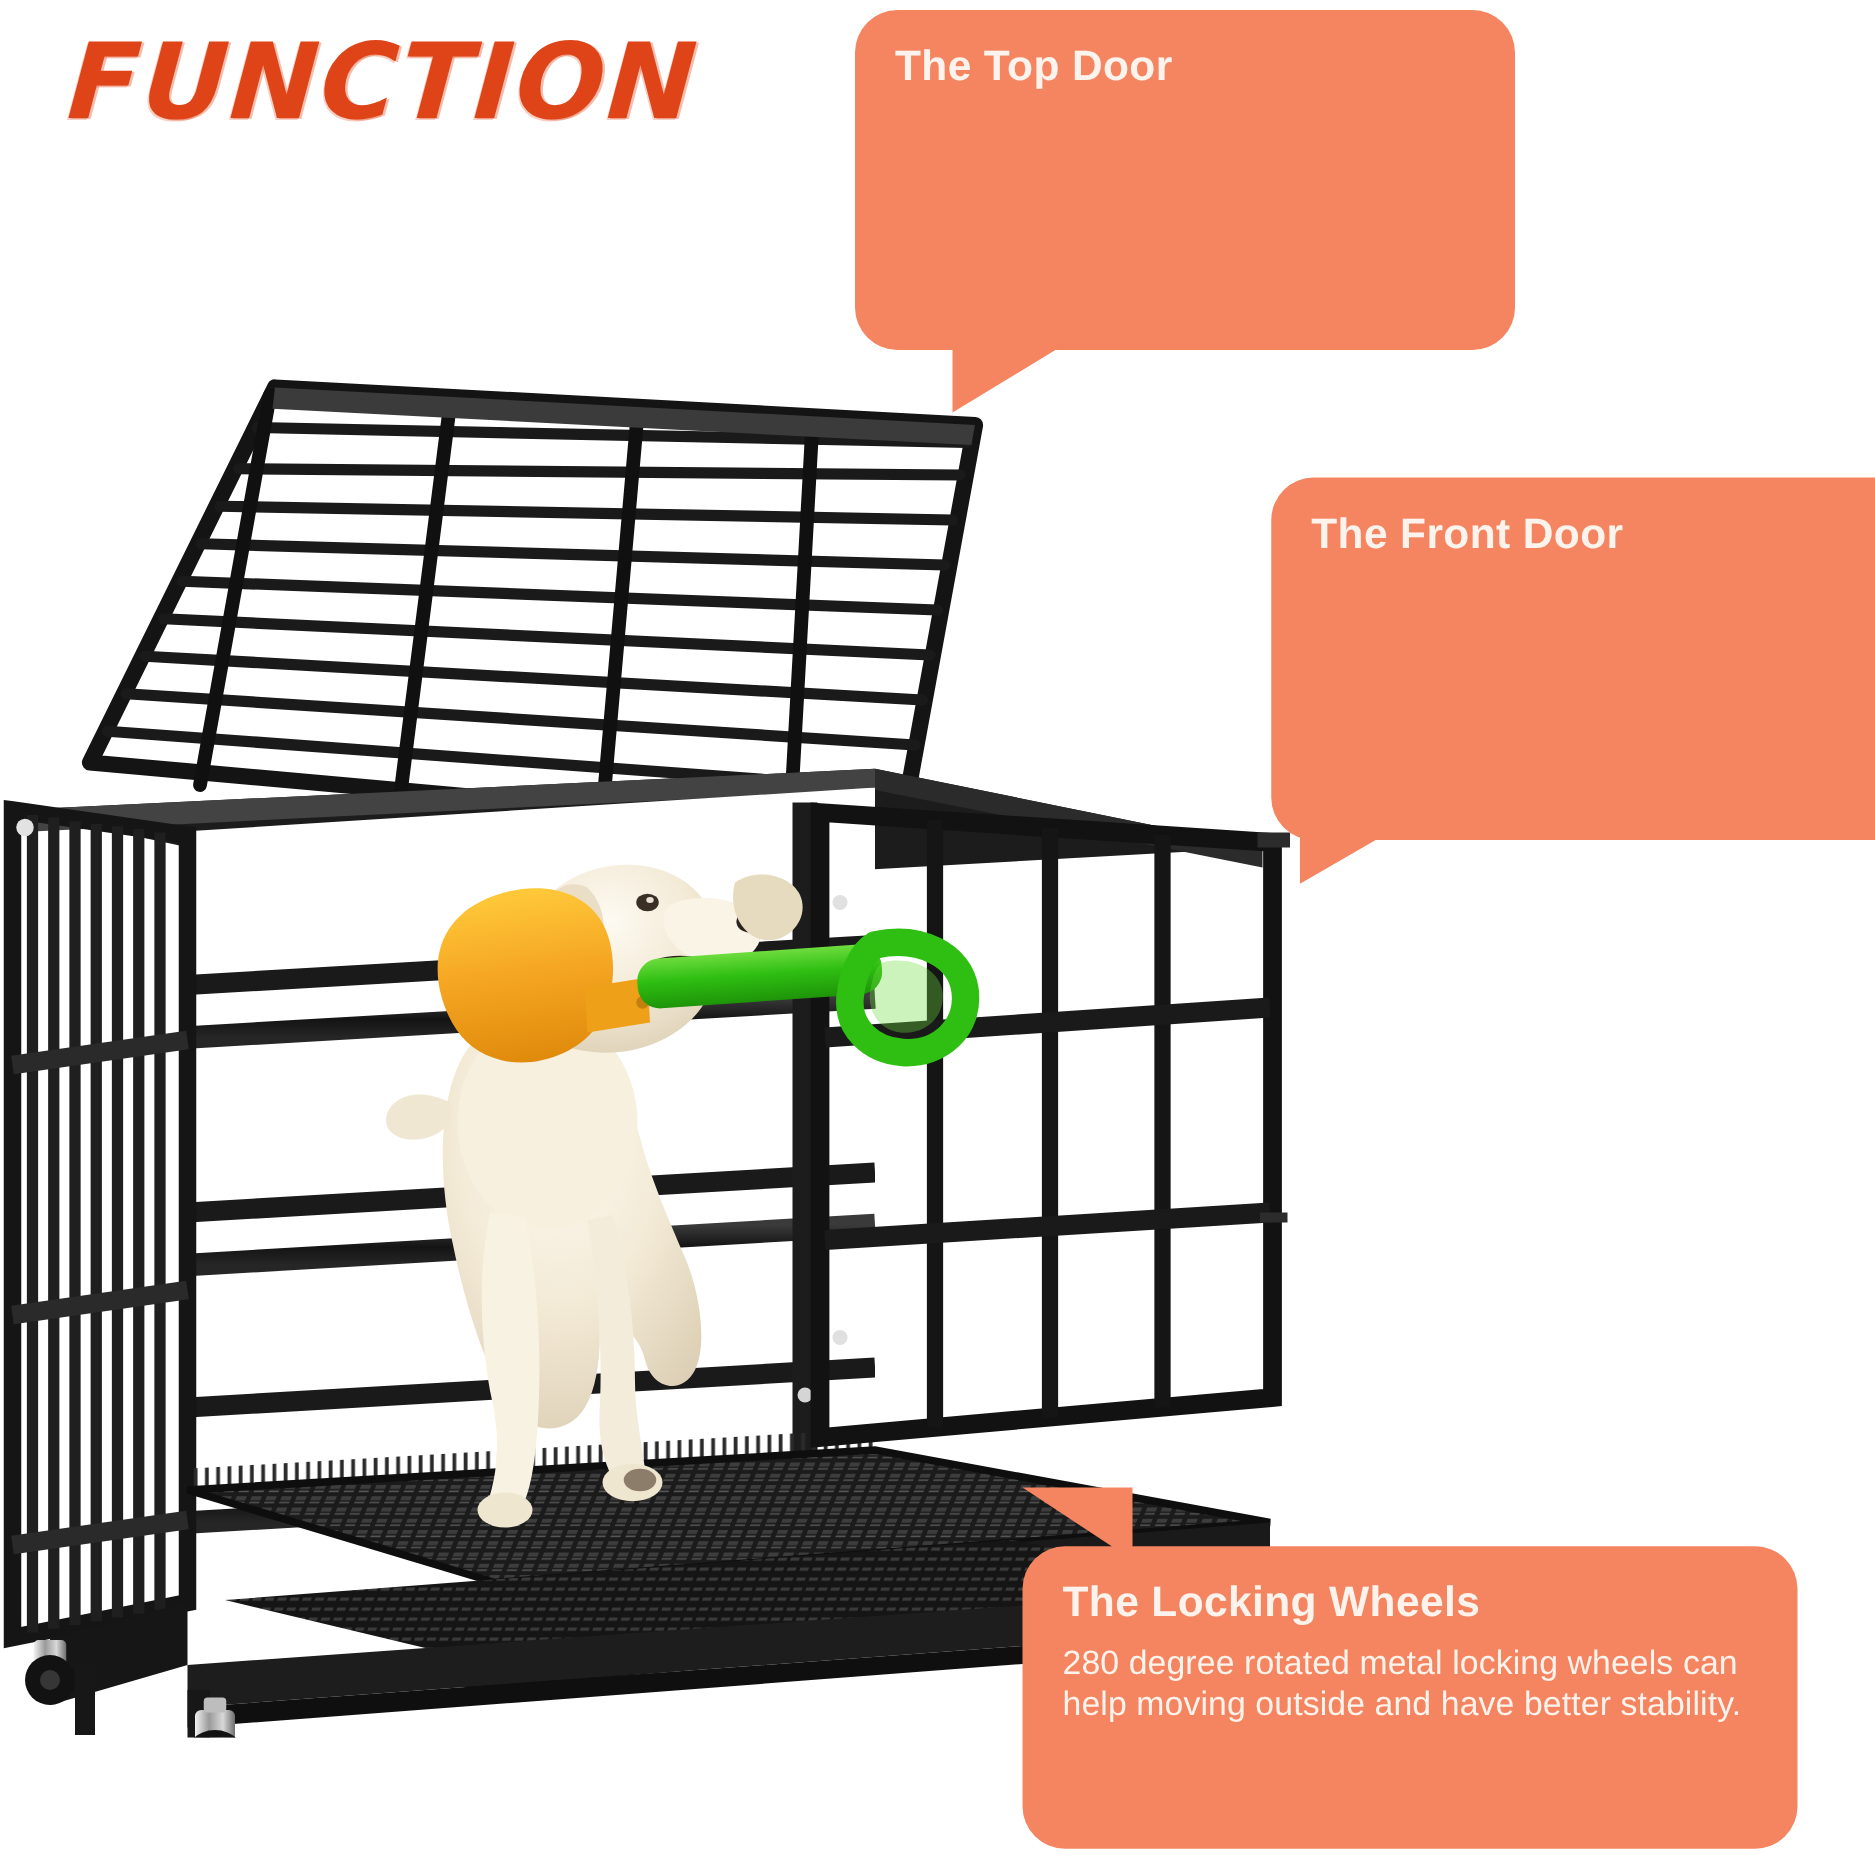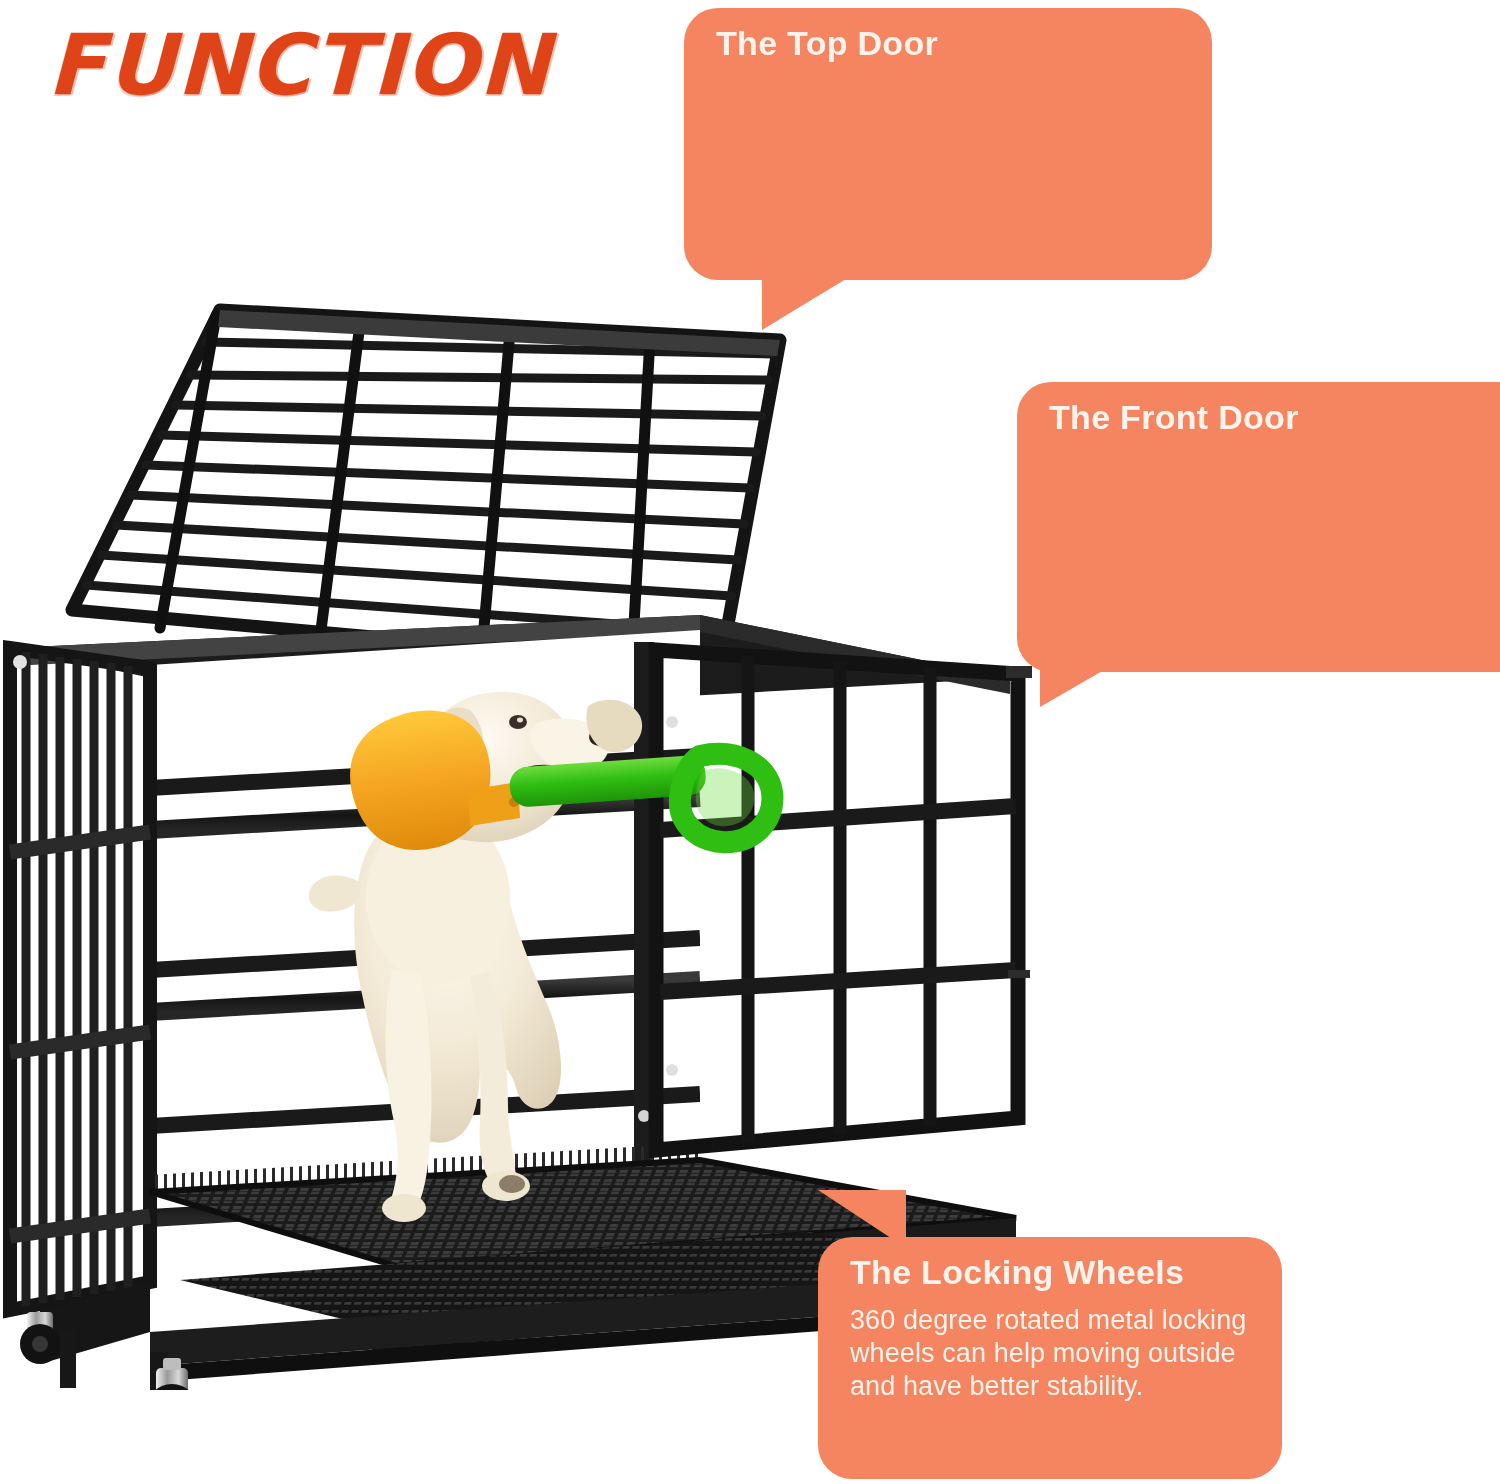--- a/index.html
+++ b/index.html
@@ -29,21 +29,21 @@
     text-shadow:2px 1px 0 rgba(223,68,24,.35), -1px 2px 0 rgba(223,68,24,.25);
     white-space:nowrap;
   }
 
   
   .bubble{
     position:absolute;
     background:#F58560;
     border-radius:34px;
     box-sizing:border-box;
-    padding:14px 30px 26px 32px;
+    padding:24px 30px 26px 32px;
     color:#FCF3EC;
   }
   .bubble .b-title{
     font-weight:bold;
     font-size:33px;
     line-height:1.25;
     margin:0 0 10px 0;
     letter-spacing:.3px;
   }
   .bubble .b-body{
@@ -70,21 +70,21 @@
   
   #bubble-front-door{ left:1017px; top:382px; width:526px; height:290px; }
   #bubble-front-door .b-title{font-size:34px;}
   #tail-front-door{
     left:1040px; top:655px;
     border-width:0 0 52px 90px;
     border-color:transparent transparent transparent #F58560;
   }
 
   
-  #bubble-locking-wheels{ left:818px; top:1237px; width:464px; height:242px; }
+  #bubble-locking-wheels{ left:818px; top:1237px; width:620px; height:242px; }
   #bubble-locking-wheels .b-title{font-size:34px;}
   #tail-locking-wheels{
     left:818px; top:1190px;
     border-width:0 88px 58px 0;
     border-color:transparent #F58560 transparent transparent;
   }
 
   
   #crate{ position:absolute; left:0; top:270px; width:1060px; height:1120px; }
   #crate svg{display:block;}
@@ -393,17 +393,17 @@
   </div>
   <div class="tail" id="tail-top-door"></div>
 
   <div class="bubble" id="bubble-front-door">
     <p class="b-title">The Front Door</p>
   </div>
   <div class="tail" id="tail-front-door"></div>
 
   <div class="bubble" id="bubble-locking-wheels">
     <p class="b-title">The Locking Wheels</p>
-    <p class="b-body">360 degree rotated metal locking wheels can help moving outside and have better stability.</p>
+    <p class="b-body">280 degree rotated metal locking wheels can help moving outside and have better stability.</p>
   </div>
   <div class="tail" id="tail-locking-wheels"></div>
 
 </div>
 
 </body></html>

